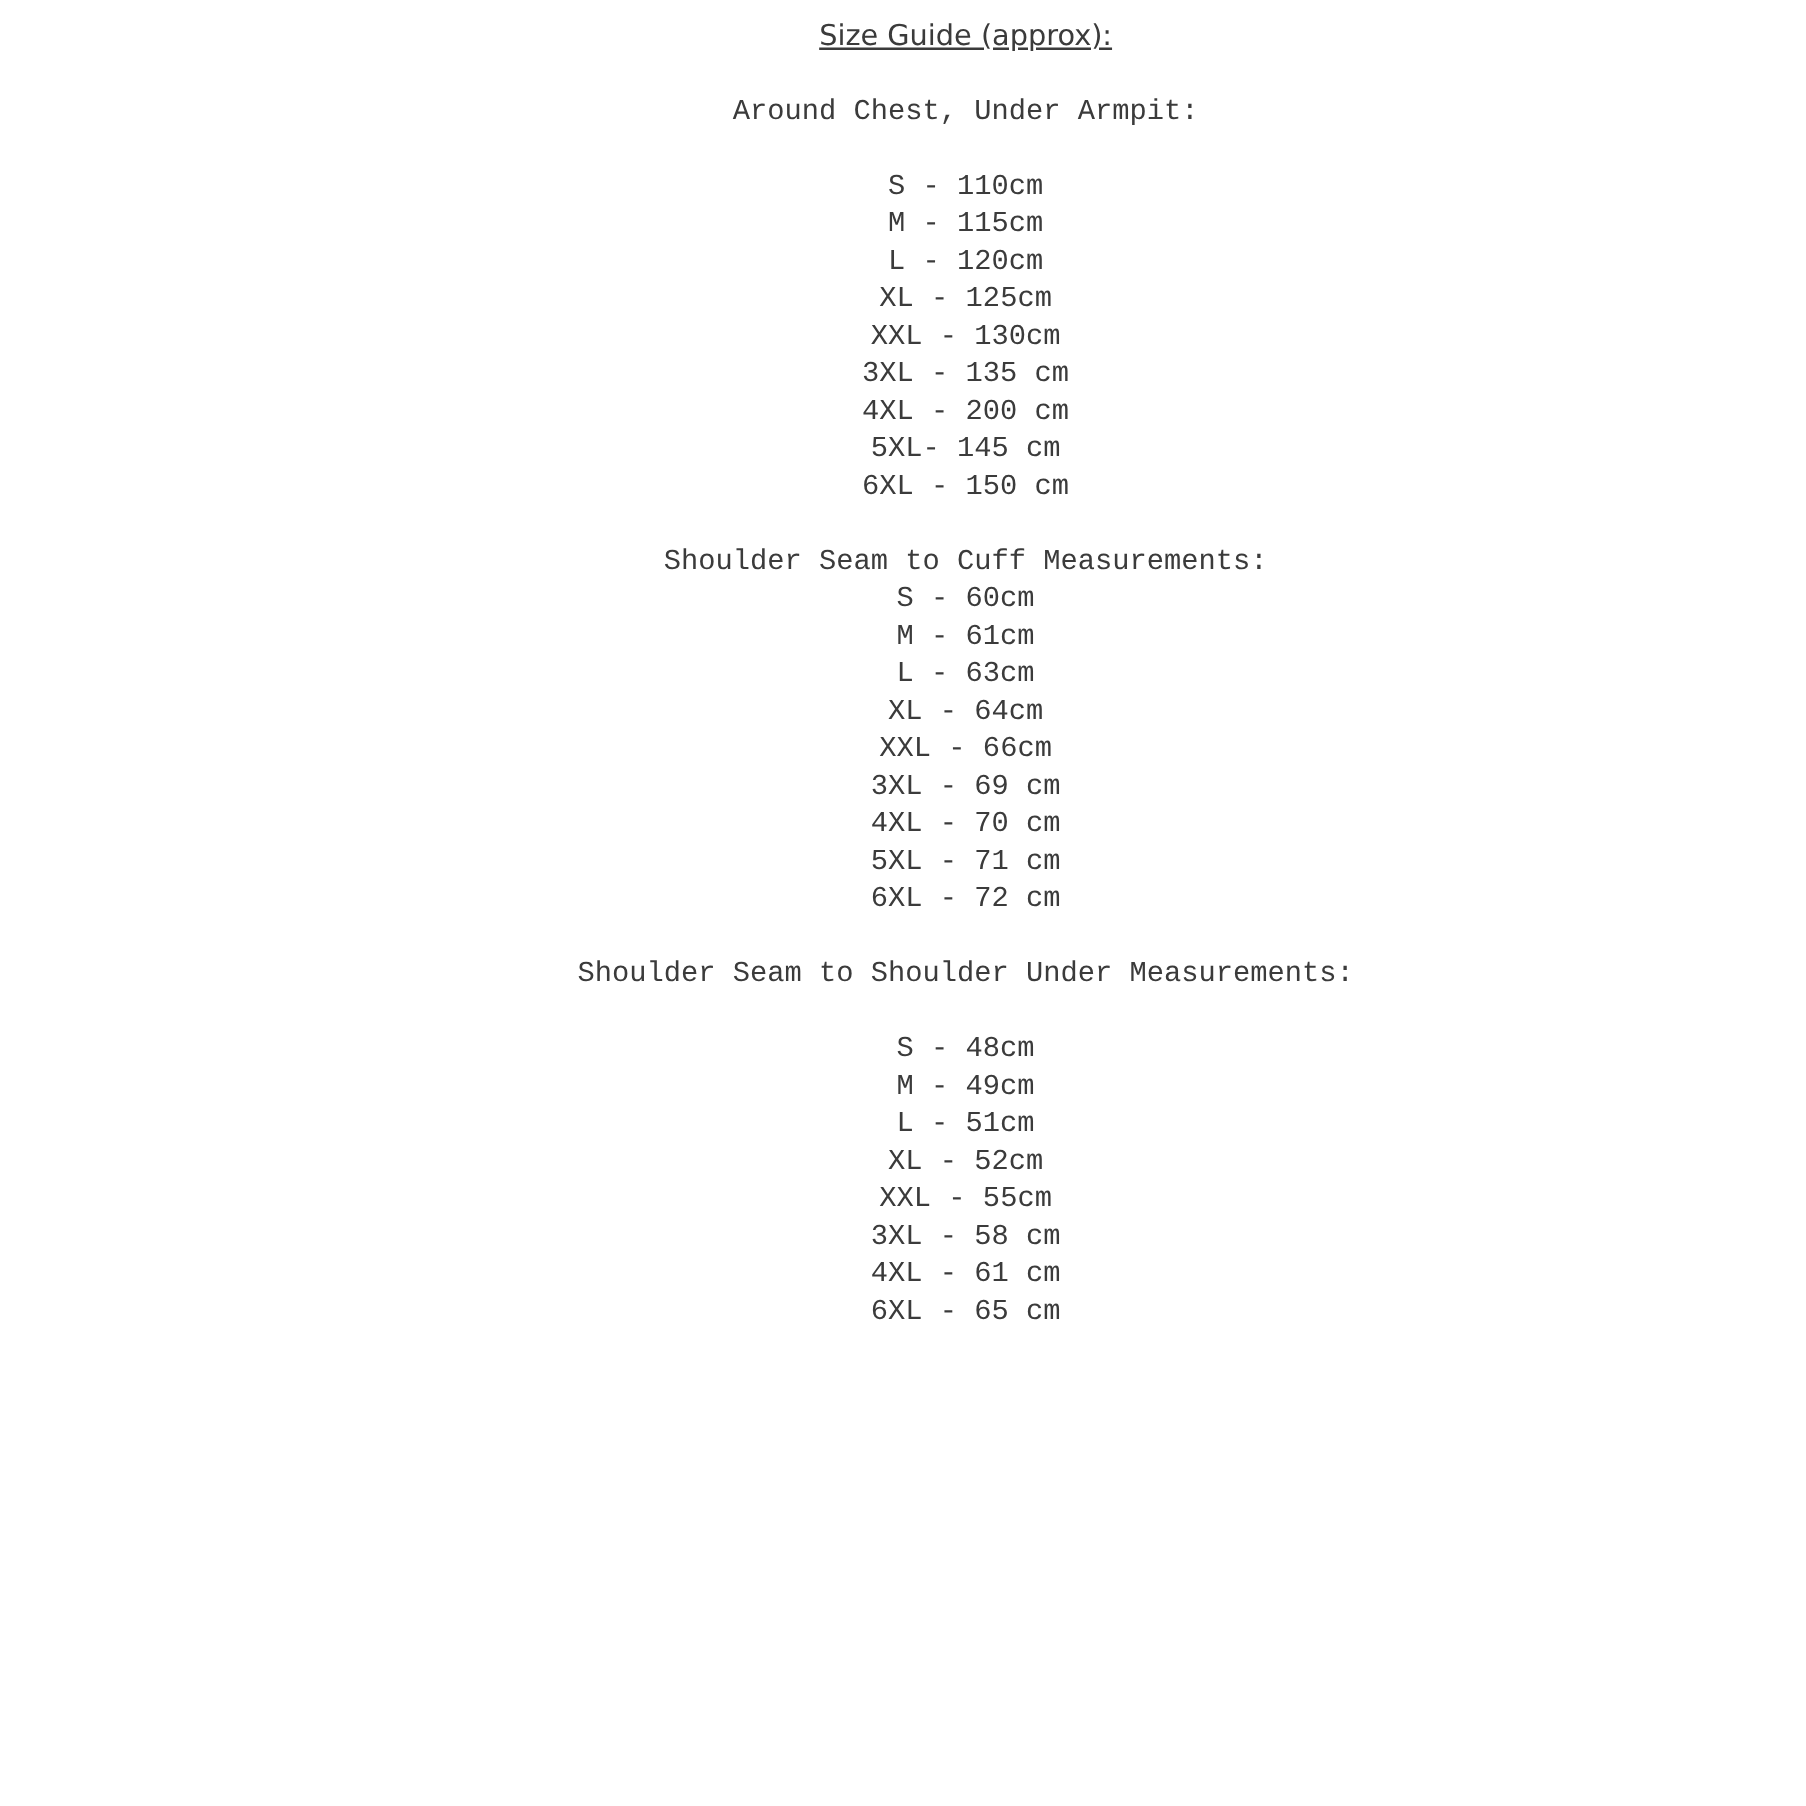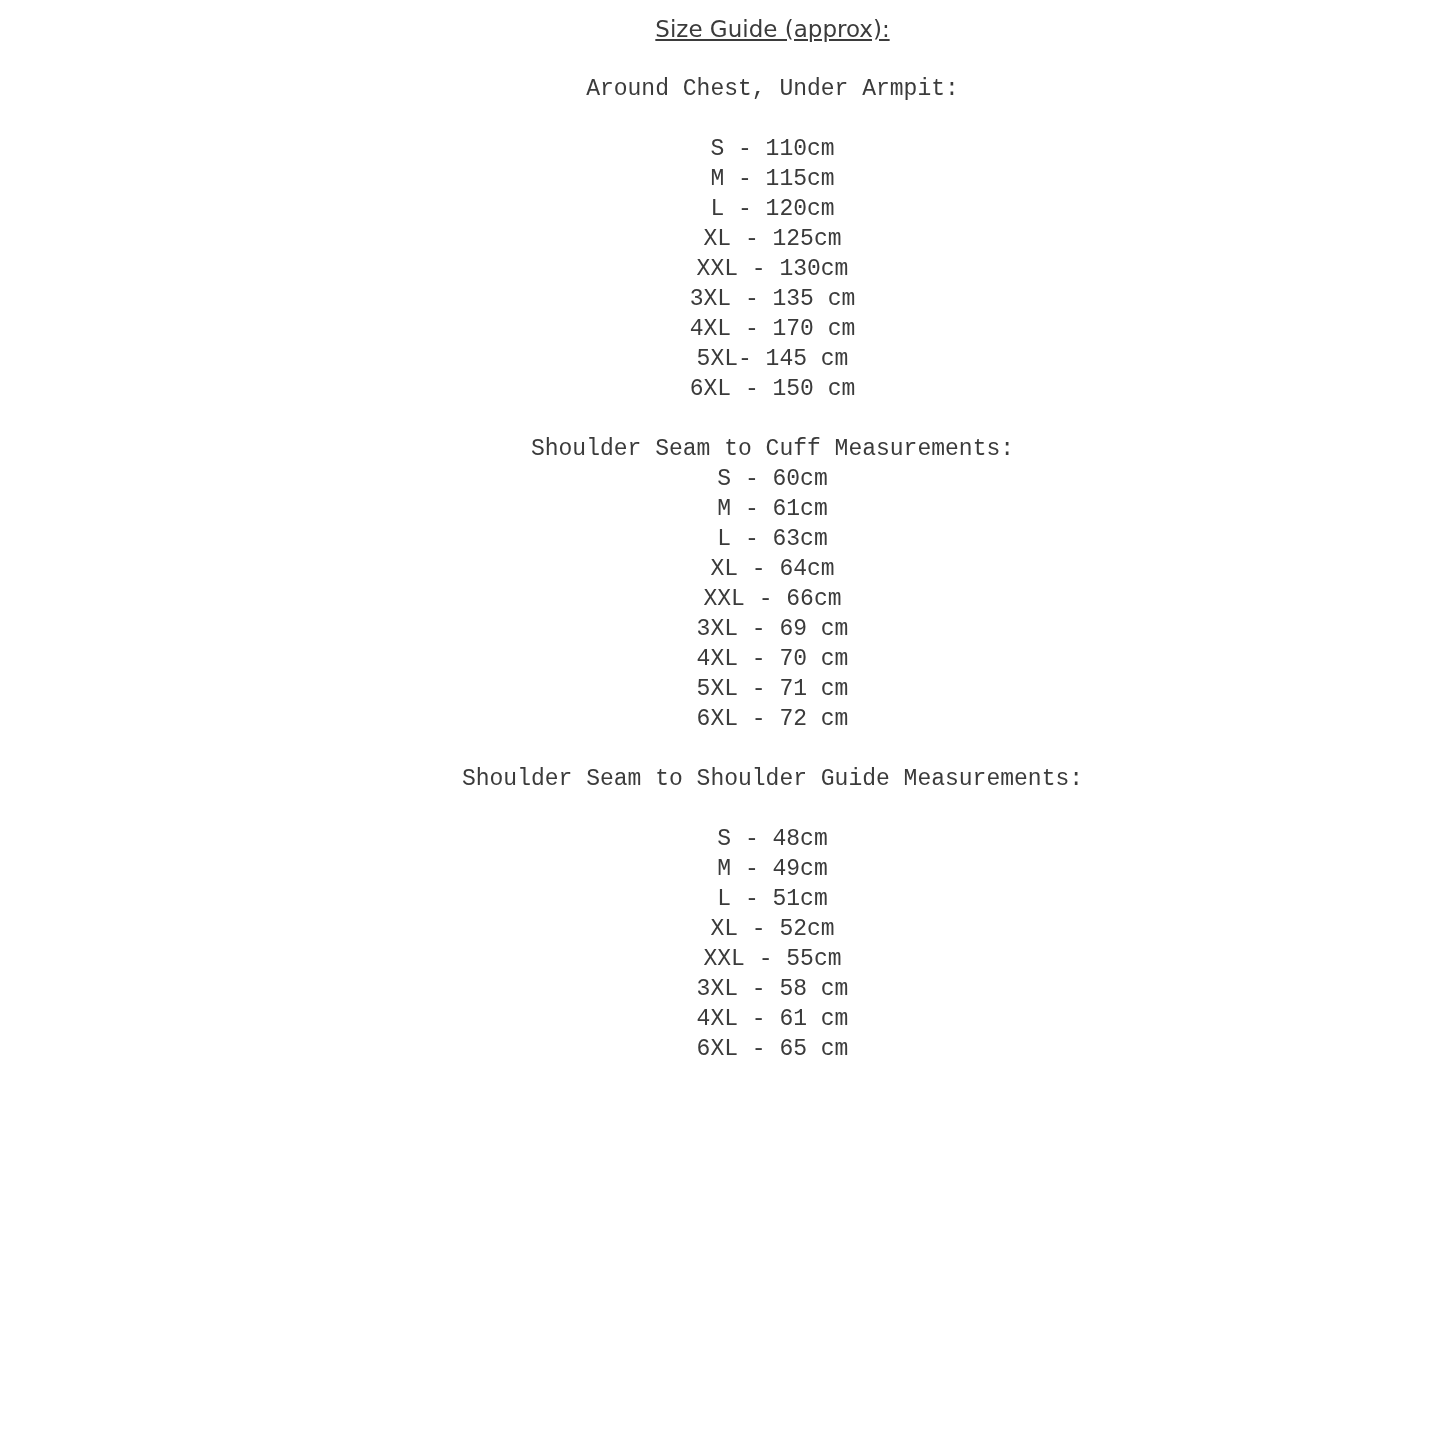--- a/index.html
+++ b/index.html
@@ -50,21 +50,21 @@
 
   <div class="section gap-after-heading">
     <span class="heading">Around Chest, Under Armpit:</span>
     <div class="entries">
         <div class="line">S - 110cm</div>
         <div class="line">M - 115cm</div>
         <div class="line">L - 120cm</div>
         <div class="line">XL - 125cm</div>
         <div class="line">XXL - 130cm</div>
         <div class="line">3XL - 135 cm</div>
-        <div class="line">4XL - 170 cm</div>
+        <div class="line">4XL - 200 cm</div>
         <div class="line">5XL- 145 cm</div>
         <div class="line">6XL - 150 cm</div>
       </div>
   </div>
 
   <div class="section">
     <span class="heading">Shoulder Seam to Cuff Measurements:</span>
     <div class="entries">
         <div class="line">S - 60cm</div>
         <div class="line">M - 61cm</div>
@@ -72,21 +72,21 @@
         <div class="line">XL - 64cm</div>
         <div class="line">XXL - 66cm</div>
         <div class="line">3XL - 69 cm</div>
         <div class="line">4XL - 70 cm</div>
         <div class="line">5XL - 71 cm</div>
         <div class="line">6XL - 72 cm</div>
       </div>
   </div>
 
   <div class="section gap-after-heading">
-    <span class="heading">Shoulder Seam to Shoulder Guide Measurements:</span>
+    <span class="heading">Shoulder Seam to Shoulder Under Measurements:</span>
     <div class="entries">
         <div class="line">S - 48cm</div>
         <div class="line">M - 49cm</div>
         <div class="line">L - 51cm</div>
         <div class="line">XL - 52cm</div>
         <div class="line">XXL - 55cm</div>
         <div class="line">3XL - 58 cm</div>
         <div class="line">4XL - 61 cm</div>
         <div class="line">6XL - 65 cm</div>
       </div>

